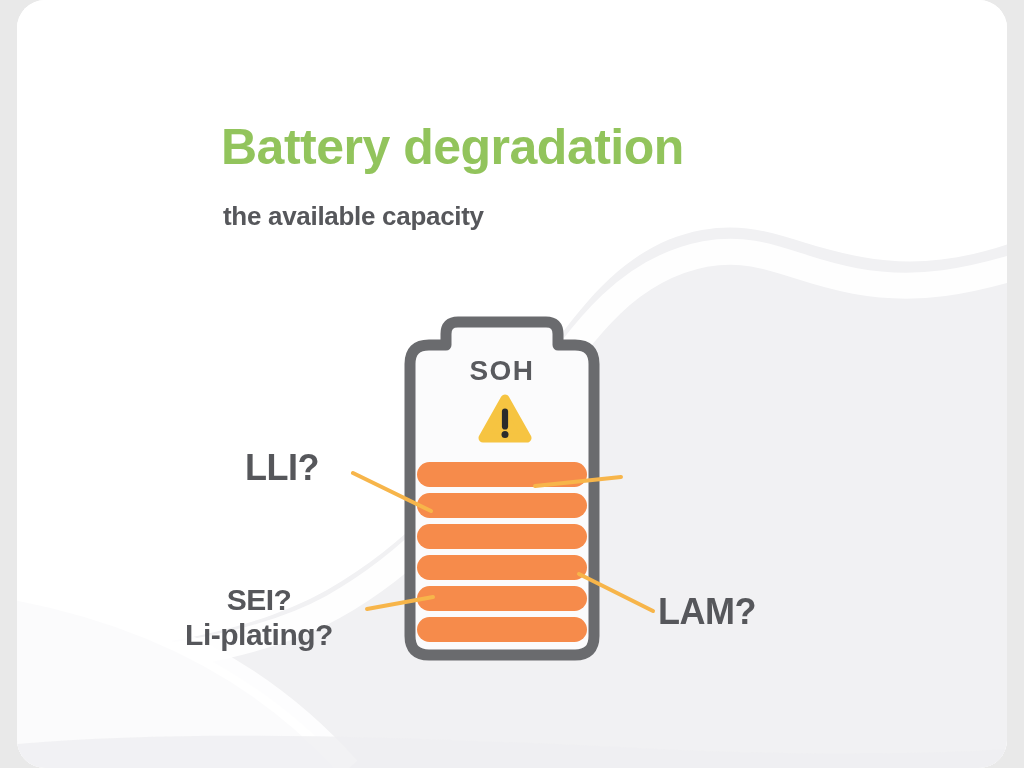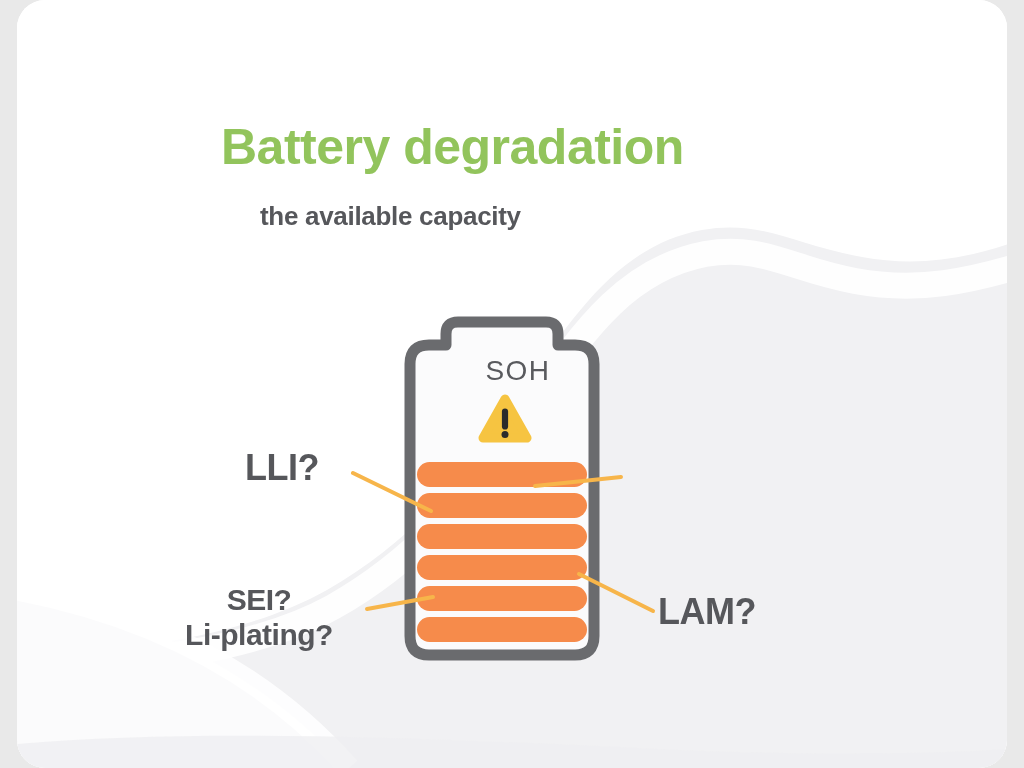--- a/index.html
+++ b/index.html
@@ -24,27 +24,26 @@
   .page-title{
     left:204px;top:84px;font-size:50px;font-weight:800;
     color:var(--title-green);letter-spacing:-0.5px;white-space:nowrap;
   }
   .page-subtitle{
     left:206px;top:156px;font-size:38px;font-weight:800;
     color:var(--text-gray);letter-spacing:-0.5px;white-space:nowrap;
   }
   .page-tagline{
     left:206px;top:201px;font-size:26px;font-weight:700;
-    color:var(--text-gray);letter-spacing:-0.3px;white-space:nowrap;margin-left:37px;
+    color:var(--text-gray);letter-spacing:-0.3px;white-space:nowrap;
   }
   .soh-label{
     left:387px;top:355px;width:196px;text-align:center;
-    font-size:28px;font-weight:400;letter-spacing:1.5px;
+    font-size:28px;font-weight:700;letter-spacing:1.5px;
     color:#595A5E;
-    margin-left:16px;
   }
   .callout{
     font-weight:800;color:var(--text-gray);letter-spacing:-0.5px;
     white-space:nowrap;line-height:1.18;
   }
   .callout-lli{left:228px;top:447px;width:104px;font-size:36px;}
   .callout-imbalance{left:612px;top:460px;font-size:36px;}
   .callout-sei{left:130px;top:582px;width:224px;text-align:center;font-size:30px;}
   .callout-lam{left:641px;top:591px;font-size:36px;}
   .overlay{left:0;top:0;pointer-events:none;}

